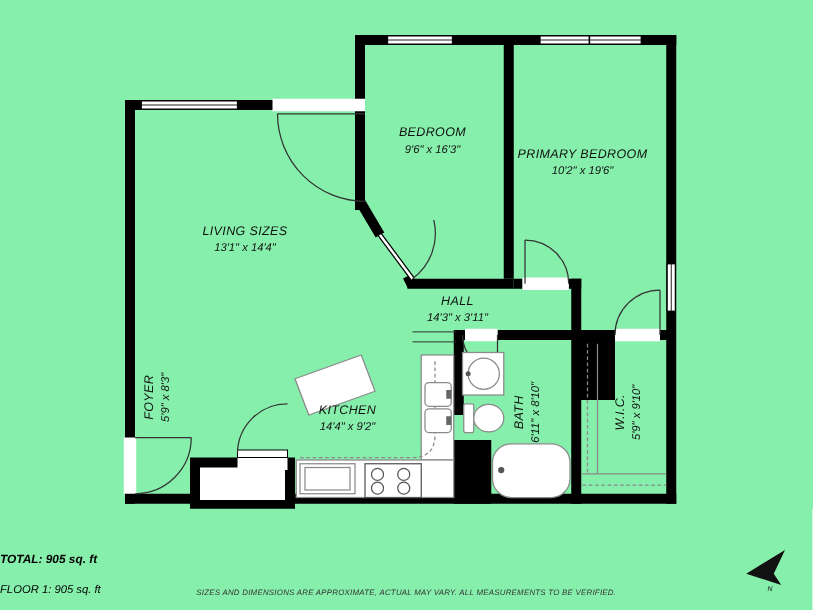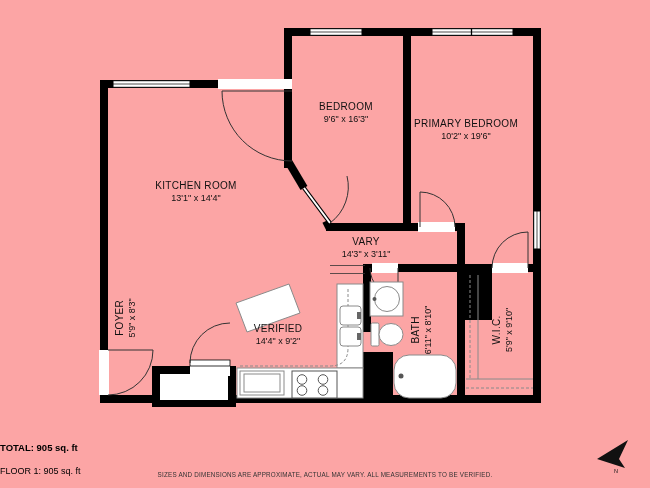--- a/index.html
+++ b/index.html
@@ -1,17 +1,17 @@
 <!DOCTYPE html>
 <html><head>
 <meta charset="utf-8">
 <style>
   html,body{margin:0;padding:0;background:#fff;}
-  .stage{position:relative;width:650px;height:488px;background:#fca5a5;overflow:hidden;
-         font-family:"Liberation Sans",sans-serif;}
+  .stage{position:relative;width:650px;height:488px;background:#86efac;overflow:hidden;
+         font-family:"Liberation Sans",sans-serif;font-style:italic;}
   .plan-svg{position:absolute;left:0;top:0;}
   .room-label{position:absolute;text-align:center;color:#111;line-height:1.25;}
   .room-label.rot{transform:rotate(-90deg);}
   .room-name{font-size:10px;letter-spacing:.3px;white-space:nowrap;}
   .room-dims{font-size:9px;white-space:nowrap;}
   .summary{position:absolute;left:0;width:552px;top:442px;text-align:left;color:#000;}
   .summary-total{font-size:9.5px;font-weight:bold;}
   .summary-floor{font-size:9px;margin-top:13px;}
   .disclaimer{position:absolute;left:0;width:650px;top:471px;text-align:center;
               font-size:6.3px;color:#333;letter-spacing:.2px;}
@@ -167,31 +167,31 @@
     <div class="room-name">BEDROOM</div>
     <div class="room-dims">9'6" x 16'3"</div>
   </div>
 
   <div class="room-label" style="left:396px;top:118px;width:140px">
     <div class="room-name">PRIMARY BEDROOM</div>
     <div class="room-dims">10'2" x 19'6"</div>
   </div>
 
   <div class="room-label" style="left:136px;top:180px;width:120px">
-    <div class="room-name">KITCHEN ROOM</div>
+    <div class="room-name">LIVING SIZES</div>
     <div class="room-dims">13'1" x 14'4"</div>
   </div>
 
   <div class="room-label" style="left:306px;top:236px;width:120px">
-    <div class="room-name">VARY</div>
+    <div class="room-name">HALL</div>
     <div class="room-dims">14'3" x 3'11"</div>
   </div>
 
   <div class="room-label" style="left:218px;top:323px;width:120px">
-    <div class="room-name">VERIFIED</div>
+    <div class="room-name">KITCHEN</div>
     <div class="room-dims">14'4" x 9'2"</div>
   </div>
 
   <div class="room-label rot" style="left:66px;top:306px;width:120px">
     <div class="room-name">FOYER</div>
     <div class="room-dims">5'9" x 8'3"</div>
   </div>
 
   <div class="room-label rot" style="left:362px;top:318px;width:120px">
     <div class="room-name">BATH</div>

